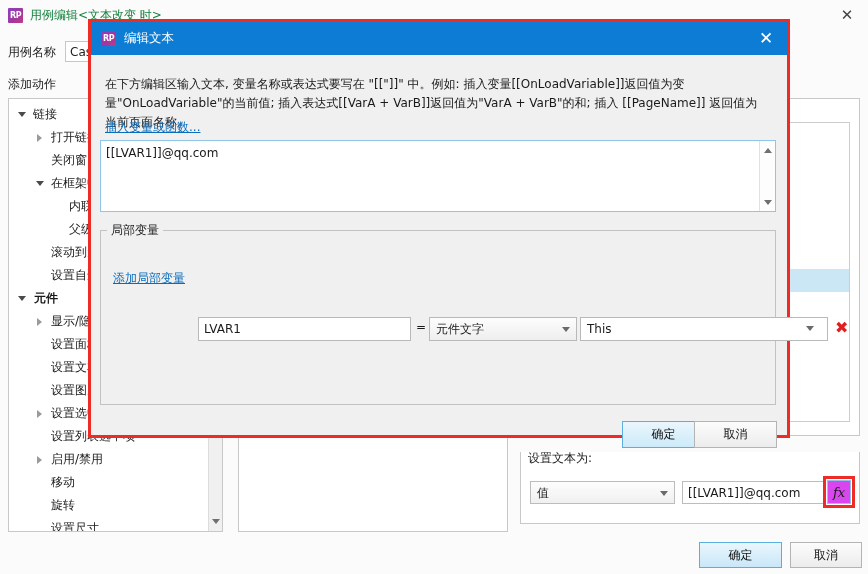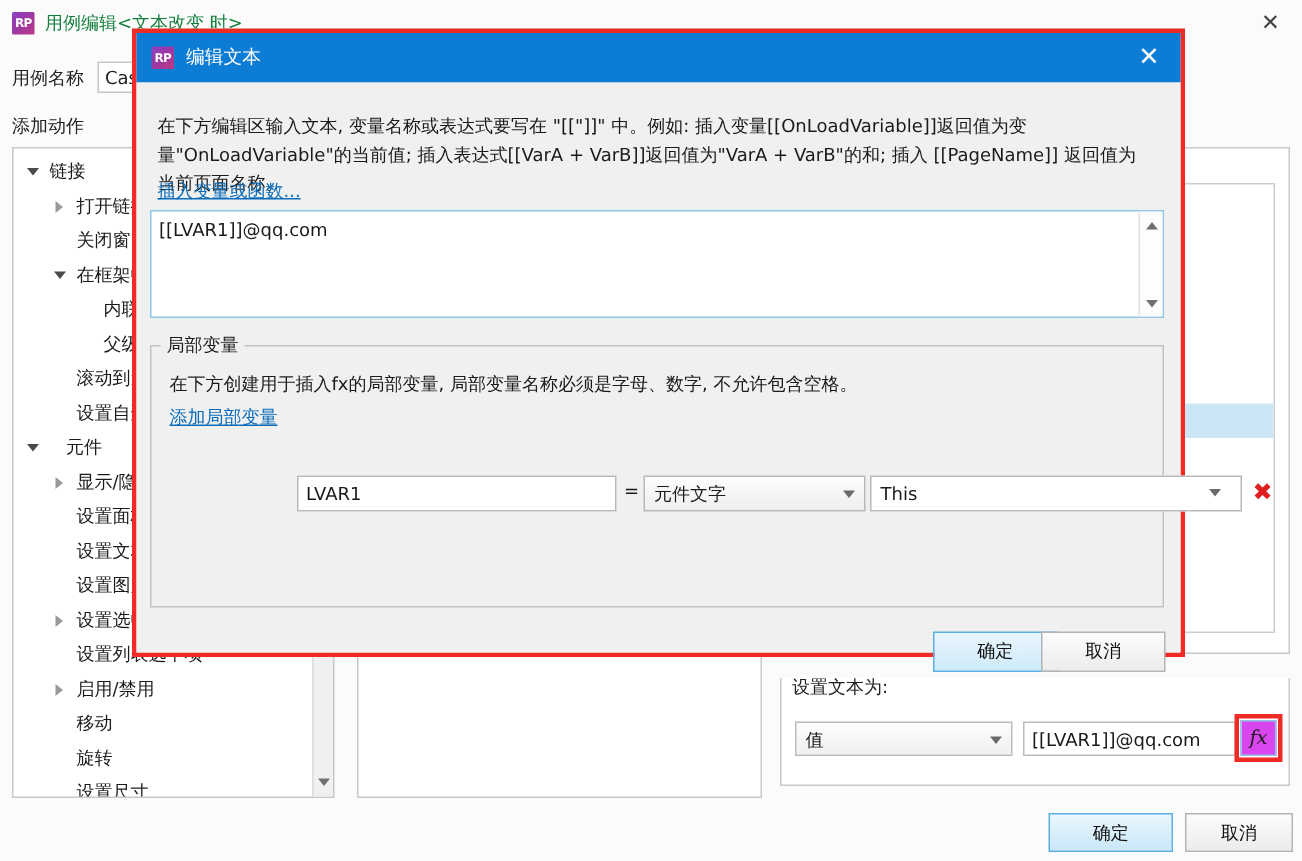--- a/index.html
+++ b/index.html
@@ -342,21 +342,21 @@
             <span style="margin-left: 5px;">滚动到元件&lt;锚点链接&gt;</span>
           </div>
           <div class="tree-item" style="padding-left: 24px;">
             <span class="tw"></span>
             <span style="margin-left: 5px;">设置自适应视图</span>
           </div>
           <div class="tree-item" style="padding-left: 6px;">
             <span class="tw">
               <span class="tri-down"></span>
             </span>
-            <span style="margin-left: 16px;">元件</span>
+            <span style="margin-left: 6px; font-weight: bold;">元件</span>
           </div>
           <div class="tree-item" style="padding-left: 24px;">
             <span class="tw">
               <span class="tri-right"></span>
             </span>
             <span style="margin-left: 5px;">显示/隐藏</span>
           </div>
           <div class="tree-item" style="padding-left: 24px;">
             <span class="tw"></span>
             <span style="margin-left: 5px;">设置面板状态</span>
@@ -447,21 +447,20 @@
               <div class="ta-up-arrow"></div>
             </div>
           <div class="ta-dn">
               <div class="ta-dn-arrow"></div>
             </div>
         </div>
       </div>
 
       <div class="lv-group"></div>
       <div class="lv-legend">局部变量</div>
-      <div class="lv-desc">在下方创建用于插入fx的局部变量, 局部变量名称必须是字母、数字, 不允许包含空格。</div>
       <div class="lv-link">添加局部变量</div>
 
       <div class="lv-row">
         <div class="lv-name">LVAR1</div>
         <div class="lv-eq">=</div>
         <div class="lv-type">
           <span>元件文字</span>
           <span class="sel-caret"></span>
         </div>
         <div class="lv-val">

